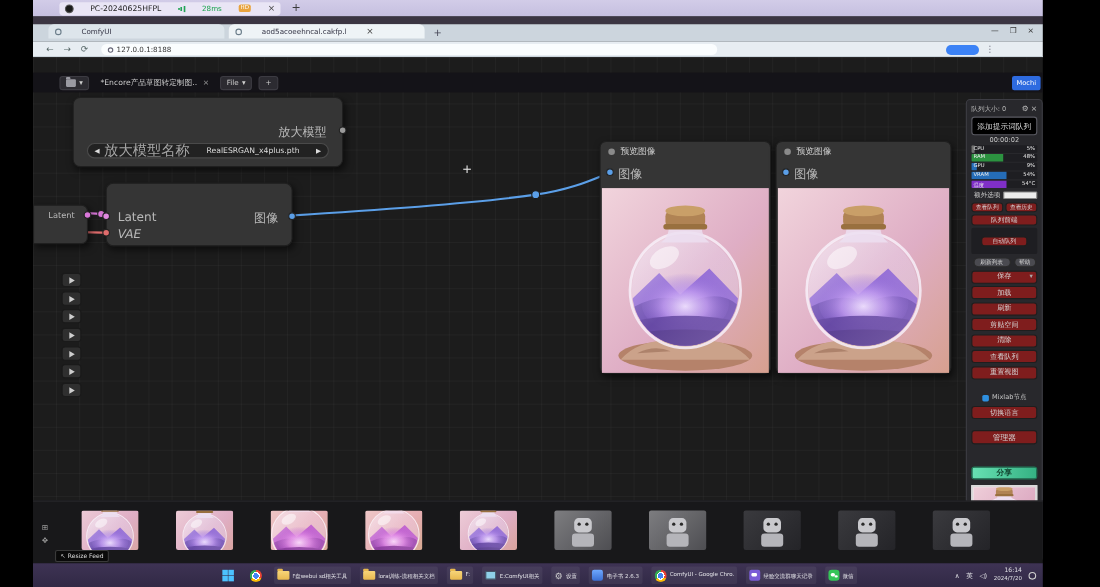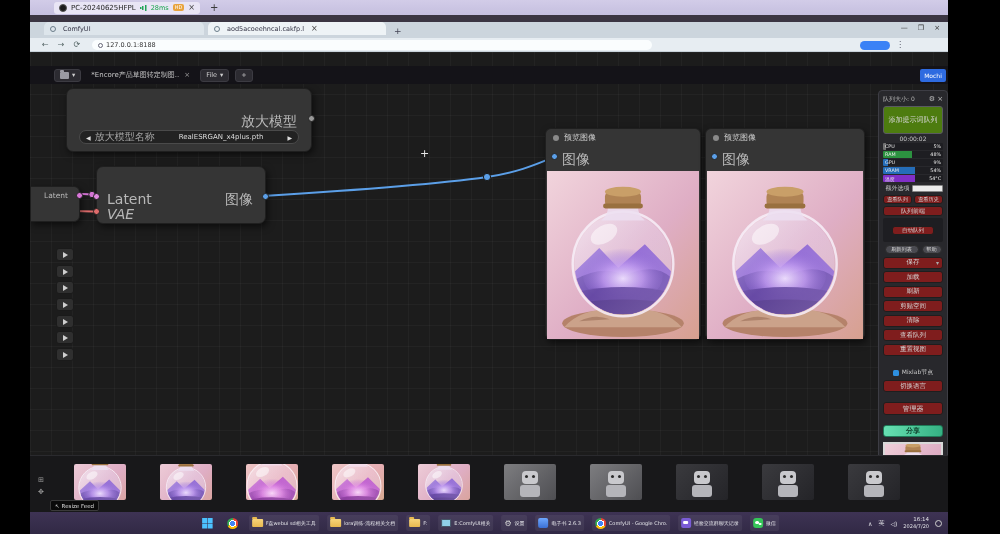--- a/index.html
+++ b/index.html
@@ -3,33 +3,33 @@
 <meta charset="utf-8">
 <style>
   * { box-sizing: border-box; margin: 0; padding: 0; }
   html,body { background:#000; }
   body { font-family:"DejaVu Sans","Liberation Sans",sans-serif; }
   .screen { position:relative; width:1000px; height:534px; background:#000; overflow:hidden; }
   .abs { position:absolute; }
 
   
   .rd-bar { left:30px; top:0; width:918px; height:15px; background:linear-gradient(#d2cce8,#c5bfdf); display:flex; align-items:center; }
-  .rd-tab { margin-left:24px; height:12px; background:#e9e5f5; border-radius:3px; display:flex; align-items:center; gap:4px; padding:0 5px; }
+  .rd-tab { margin-left:24px; height:12px; background:#e9e5f5; border-radius:3px; display:flex; align-items:center; gap:15px; padding:0 5px; }
   .rd-cam { width:8px; height:8px; border-radius:50%; background:#1b1b1b; border:1px solid #555; }
   .rd-title { font-size:7px; color:#222; white-space:nowrap; }
   .rd-signal { width:7px; height:6px; background:linear-gradient(to top,#21a356 0 2px,transparent 2px) left/1.5px 3px no-repeat, linear-gradient(to top,#21a356 0 4px,transparent 4px) 2.5px/1.5px 5px no-repeat, linear-gradient(to top,#21a356 0 6px,transparent 6px) 5px/1.5px 6px no-repeat; }
   .rd-latency { font-size:6.5px; color:#16a34a; }
   .rd-hd { font-size:5px; color:#fff; background:#e8a33d; border-radius:2px; padding:0 2px; line-height:7px; }
   .rd-x { font-size:8px; color:#444; line-height:10px; }
   .rd-plus { margin-left:10px; font-size:10px; color:#3a3a3a; }
   .rd-strip { left:30px; top:15px; width:918px; height:7px; background:#3b3542; }
 
   
   .b-tabs { left:30px; top:22px; width:918px; height:16px; background:#ccd5dd; }
-  .b-tab { position:absolute; top:0; height:13px; border-radius:5px 5px 0 0; display:flex; align-items:center; gap:7px; padding:0 6px;text-align:right; }
+  .b-tab { position:absolute; top:0; height:13px; border-radius:5px 5px 0 0; display:flex; align-items:center; gap:18px; padding:0 6px;text-align:right; }
   .b-tab1 { left:14px; width:160px; background:#dde5eb; }
   .b-tab2 { left:178px; width:178px; background:#eef3f6; }
   .b-fav { width:6px; height:6px; border-radius:50%; border:1.5px solid #6b7d8a; }
   .b-tab-t { font-size:6.5px; color:#334; white-space:nowrap; overflow:hidden; }
   .b-newtab { position:absolute; left:364px; top:4px; font-size:9px; color:#445; }
   .b-winctl { position:absolute; right:8px; top:2px; display:flex; gap:10px; font-size:7px; color:#333; }
   .b-nav { left:30px; top:38px; width:918px; height:14px; background:#e7edf2; border-bottom:1px solid #c8d2da; }
   .b-arrows { position:absolute; left:12px; top:2px; display:flex; gap:9px; font-size:8px; color:#566; }
   .b-url { position:absolute; left:62px; top:2px; width:560px; height:10px; background:#fafdfe; border-radius:5px; display:flex; align-items:center; gap:3px; padding:0 6px; }
   .b-url-ic { width:5px; height:5px; border-radius:50%; border:1.2px solid #667; }
@@ -48,38 +48,38 @@
   .wf-tab { display:flex; align-items:center; gap:5px; color:#c9c9c9; font-size:7px; padding:0 4px; }
   .wf-x { color:#999; font-size:7px; }
   .mochi { margin-left:auto; margin-right:2px; width:26px; height:13px; background:#2e6be0; border-radius:2px; color:#fff; font-size:6px; display:flex; align-items:center; justify-content:center; }
 
   svg.links { left:30px; top:52px; width:918px; height:403px; pointer-events:none; }
 
   .node { position:absolute; background:#353535; border:1px solid #1f1f1f; border-radius:7px; box-shadow:2px 3px 7px rgba(0,0,0,.55); }
   .n-title { display:flex; align-items:center; gap:5px; padding:4px 8px; color:#cfcfcf; font-size:8.5px; white-space:nowrap; }
   .n-dot { width:6px; height:6px; border-radius:50%; background:#8a8a8a; flex:none; }
   .port { position:absolute; width:7px; height:7px; border-radius:50%; border:1px solid #222; }
-  .p-label { position:absolute; font-size:14px; color:#b8b8b8; white-space:nowrap; }
+  .p-label { position:absolute; font-size:11px; color:#b8b8b8; white-space:nowrap; }
   .widget { position:absolute; left:12px; right:12px; height:14px; background:#222; border:1px solid #4a4a4a; border-radius:7px; display:flex; align-items:center; padding:0 6px; gap:4px; }
   .w-arrow { font-size:6px; color:#ddd; }
-  .w-label { font-size:10px; color:#a5a5a5; white-space:nowrap; }
+  .w-label { font-size:13px; color:#a5a5a5; white-space:nowrap; }
   .w-value { flex:1; text-align:center; font-size:7px; color:#ddd; white-space:nowrap; overflow:hidden; }
   .jar-img { position:absolute; left:1px; right:1px; bottom:1px; width:calc(100% - 2px); }
   .cross { color:#e8e8e8; font-size:11px; }
 
   .mini-btn { position:absolute; width:18px; height:13px; background:#2f2f2f; border:1px solid #1a1a1a; border-radius:3px; display:flex; align-items:center; justify-content:center; }
   .mini-btn i { display:block; width:0; height:0; border-left:5px solid #cfcfcf; border-top:3.5px solid transparent; border-bottom:3.5px solid transparent; }
 
   
   .sidebar { left:878px; top:90px; width:70px; height:421px; background:#28282c; border:1px solid #3d3d44; border-radius:4px; padding:3px 4px; }
   .sb-head { display:flex; align-items:center; height:10px; color:#b5b5b5; font-size:6px; gap:2px; white-space:nowrap; }
   .sb-head .grow { flex:1; }
   .sb-ic { font-size:7px; color:#bbb; }
   .sb-btn { width:100%; background:#7f1d1d; border:1px solid #1e1e1e; border-radius:3px; color:#d5d5d5; display:flex; align-items:center; justify-content:center; white-space:nowrap; position:relative; }
-  .sb-queue { height:28px; font-size:7px; background:#4d7c0f; border-color:#5a5a62; margin-top:2px; }
+  .sb-queue { height:17px; font-size:7px; background:#000000; border-color:#5a5a62; margin-top:2px; }
   .sb-timer { height:9px; display:flex; align-items:center; justify-content:center; color:#c8c8c8; font-size:6px; }
   .mon-row { position:relative; height:7px; background:#1e1e22; margin-bottom:1px; border-radius:1px; overflow:hidden; }
   .mon-fill { position:absolute; left:0; top:0; bottom:0; opacity:.9; }
   .mon-label { position:absolute; left:2px; top:1px; font-size:4.8px; color:#eee; z-index:1; }
   .mon-value { position:absolute; right:2px; top:1px; font-size:4.8px; color:#eee; z-index:1; }
   .f-cpu{background:#7a7a7a;} .f-ram{background:#2e9e44;} .f-gpu{background:#2676c9;} .f-vram{background:#2676c9;} .f-temp{background:#8b31d9;}
   .sb-extra { display:flex; align-items:center; height:10px; margin-top:1px; }
   .sb-extra span { flex:1; text-align:center; font-size:6px; color:#c8c8c8; }
   .sb-check { width:7px; height:7px; background:#ececec; border:1px solid #888; border-radius:1px; }
   .sb-row2 { display:flex; gap:2px; margin-top:2px; }
@@ -88,21 +88,21 @@
   .sb-panel { height:24px; background:#1e1e22; border-radius:2px; margin-top:2px; display:flex; align-items:center; justify-content:center; }
   .sb-panel .sb-btn { width:42px; height:9px; font-size:5.5px; }
   .sb-pills { display:flex; gap:3px; justify-content:center; margin-top:3px; }
   .pill { height:9px; border-radius:4.5px; background:#4a4a50; border:1px solid #2a2a2a; color:#d5d5d5; font-size:5.2px; display:flex; align-items:center; justify-content:center; }
   .pill.p1{width:34px;} .pill.p2{width:20px;}
   .sb-main { height:12px; font-size:6.5px; margin-top:2.5px; }
   .sb-caret { position:absolute; right:3px; font-size:6px; color:#aaa; }
   .mixlab { display:flex; align-items:center; gap:3px; justify-content:center; height:10px; margin-top:12px; color:#c8c8c8; font-size:6px; }
   .mix-ic { width:6px; height:6px; background:#2e8fe0; border-radius:1.5px; }
   .sb-mgr { height:13px; font-size:7px; margin-top:10px;font-family:Liberation Serif, serif; }
-  .sb-share { height:12px; font-size:7px; margin-top:10px; background:linear-gradient(90deg,#67e0b2,#35b183); border-color:#1f7a58; color:#10402d; font-weight:bold; }
+  .sb-share { height:12px; font-size:7px; margin-top:20px; background:linear-gradient(90deg,#67e0b2,#35b183); border-color:#1f7a58; color:#10402d; font-weight:bold; }
   .sb-thumb { position:relative; width:60px; height:58px; margin:5px auto 0; background:#fff; border:2px solid #d9d9d9; }
   .sb-badge { position:absolute; right:-5px; top:16px; width:8px; height:8px; border-radius:50%; background:#2e7cd6; border:1px solid #cfe2ff; }
   .sb-editrow { display:flex; gap:3px; justify-content:center; margin-top:3px; }
   .sb-edit { width:34px; height:10px; background:#141414; border:1px solid #5a5a5a; border-radius:2px; color:#ddd; font-size:6px; display:flex; align-items:center; justify-content:center; }
   .sb-close { width:11px; height:10px; background:#c23b2e; border-radius:2px; color:#fff; font-size:7px; display:flex; align-items:center; justify-content:center; }
 
   
   .feed { left:30px; top:455px; width:918px; height:57px; background:#18181a; border-top:1px solid #2a2a2e; }
   .feed-icons { position:absolute; left:8px; top:20px; display:flex; flex-direction:column; gap:4px; color:#9a9a9a; font-size:7px; }
   .thumbs { position:absolute; left:44px; top:8px; display:flex; gap:34px; }

